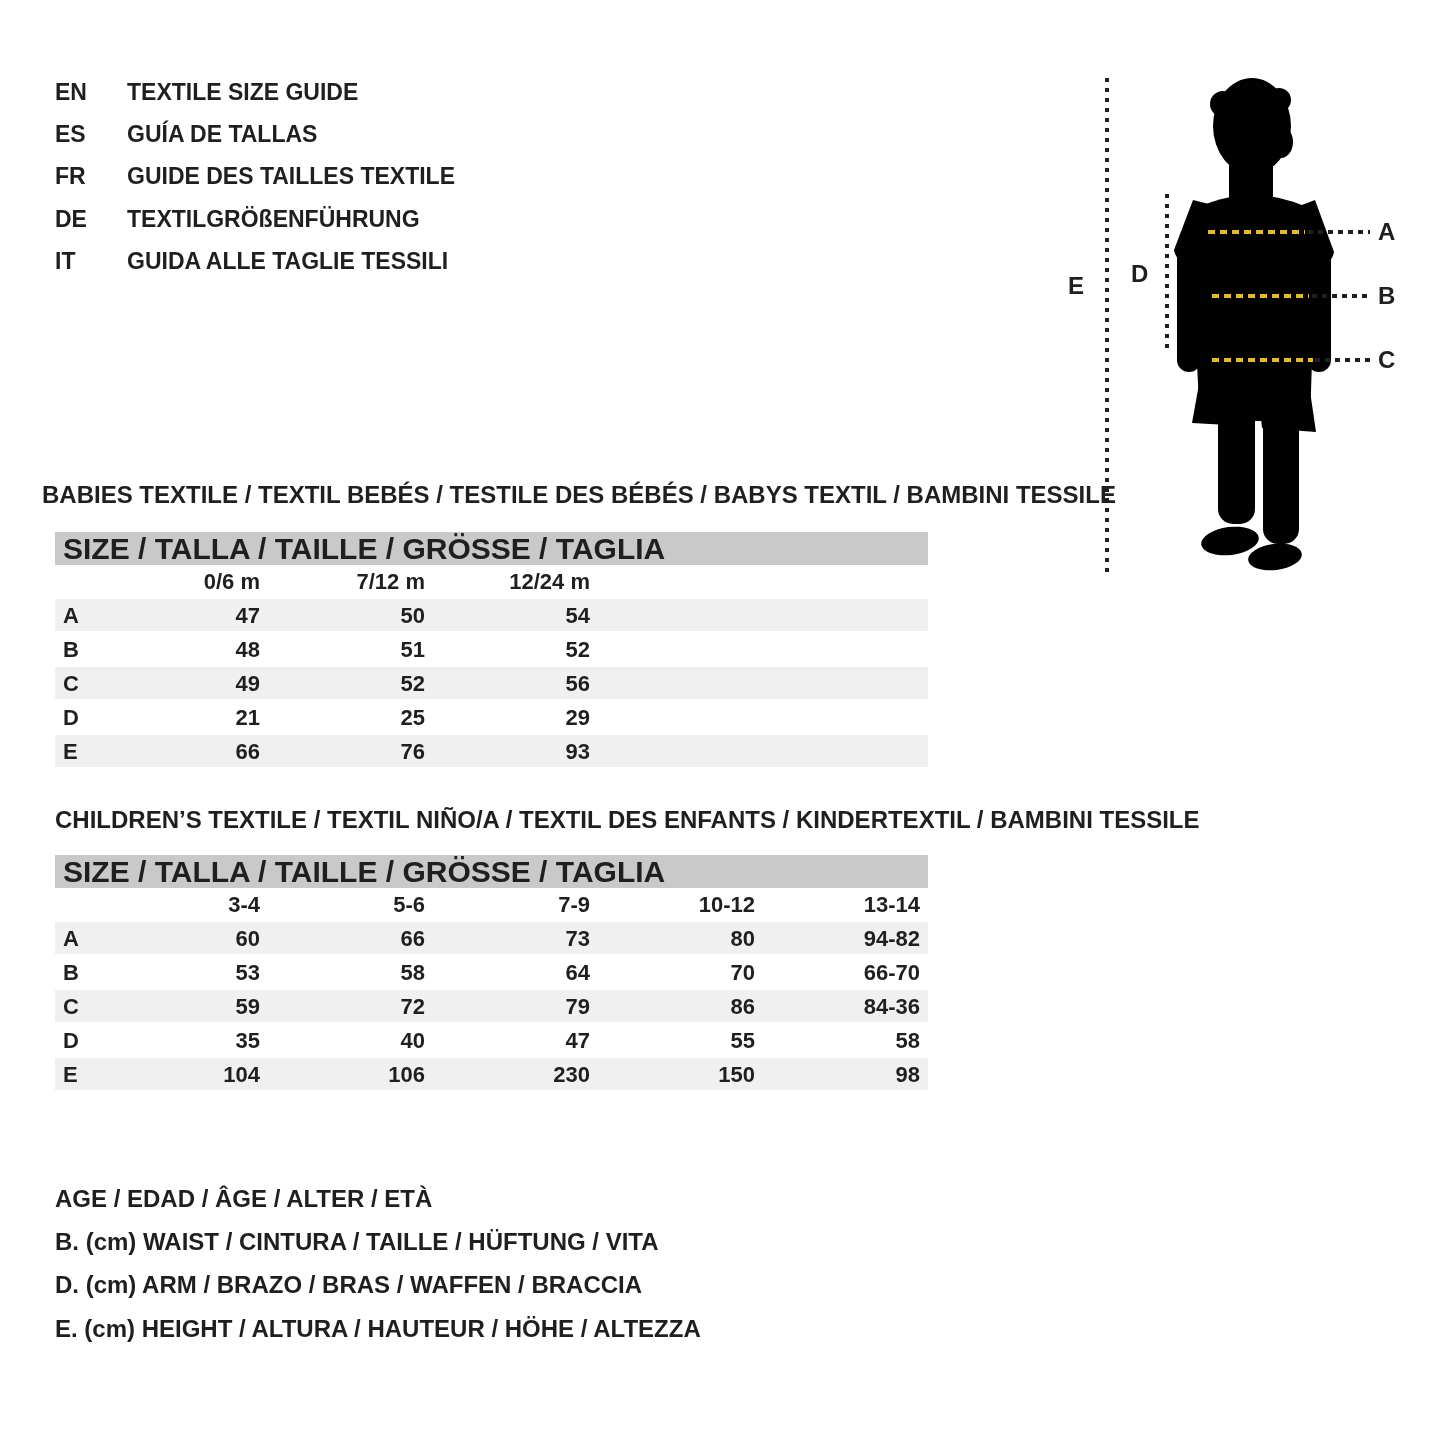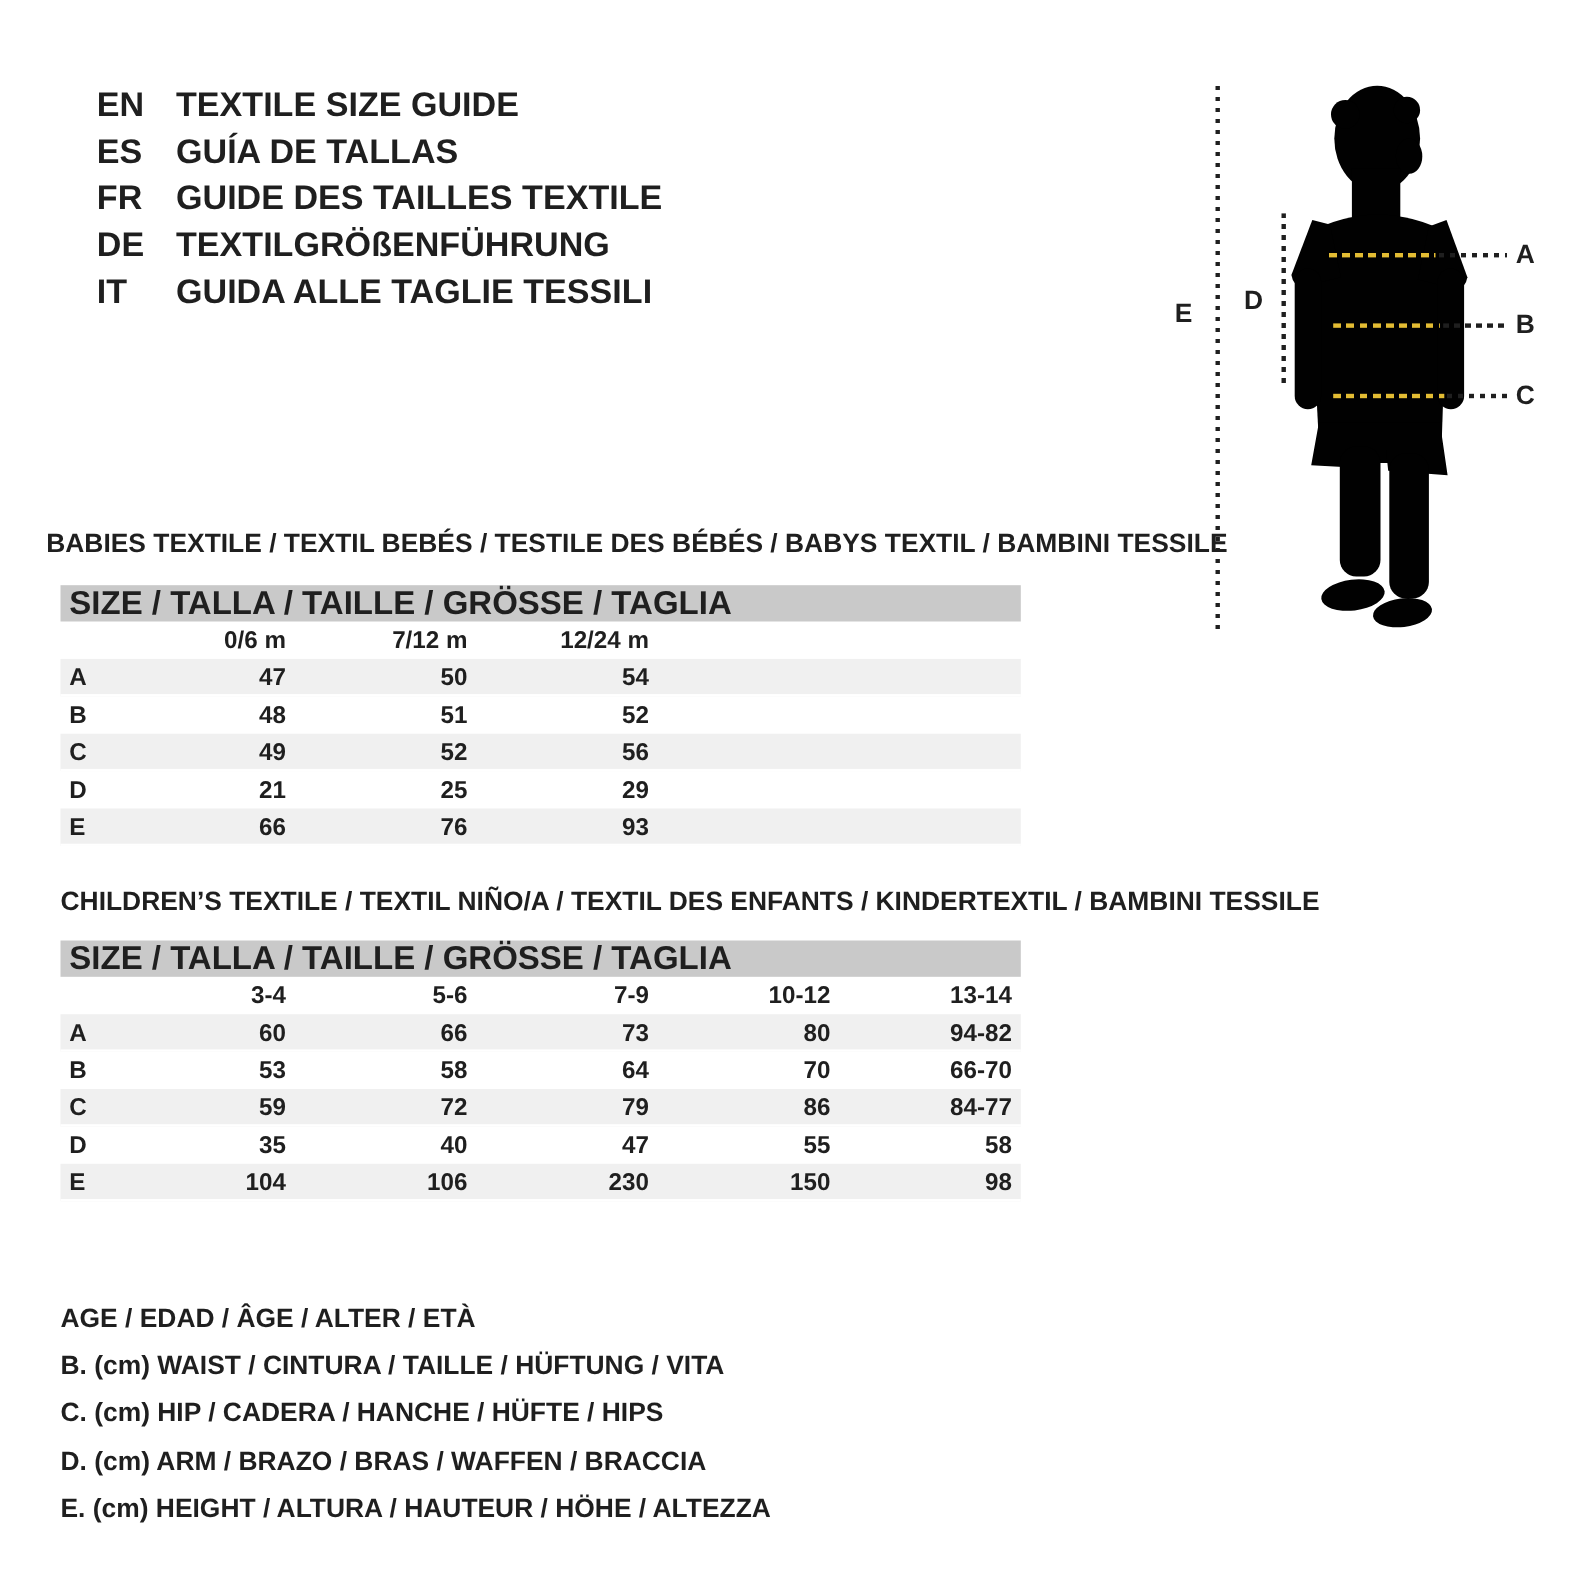--- a/index.html
+++ b/index.html
@@ -18,21 +18,21 @@
     background: #ffffff;
     font-family: "Liberation Sans", "DejaVu Sans", sans-serif;
     font-weight: bold;
     color: var(--text);
     overflow: hidden;
   }
   .abs { position: absolute; }
 
   
   .lang-block { left: 55px; top: 71px; }
-  .lang-row { display: flex; height: 42.4px; align-items: flex-end; font-size: 31px; white-space: nowrap; margin-left: 33px; }
+  .lang-row { display: flex; height: 42.4px; align-items: center; font-size: 23px; white-space: nowrap; }
   .lang-code { width: 72px; flex: 0 0 72px; }
 
   
   .vdots {
     width: 4px;
     background: repeating-linear-gradient(180deg, var(--text) 0 4px, transparent 4px 10px);
   }
   .hdots-y {
     height: 4px;
     background: repeating-linear-gradient(90deg, var(--dash_yellow) 0 7px, transparent 7px 12px);
@@ -205,21 +205,21 @@
       <div class="tcell">64</div>
       <div class="tcell">70</div>
       <div class="tcell">66-70</div>
     </div>
     <div class="trow cols5 shade">
       <div class="tcell rowlabel">C</div>
       <div class="tcell">59</div>
       <div class="tcell">72</div>
       <div class="tcell">79</div>
       <div class="tcell">86</div>
-      <div class="tcell">84-77</div>
+      <div class="tcell">84-36</div>
     </div>
     <div class="trow cols5">
       <div class="tcell rowlabel">D</div>
       <div class="tcell">35</div>
       <div class="tcell">40</div>
       <div class="tcell">47</div>
       <div class="tcell">55</div>
       <div class="tcell">58</div>
     </div>
     <div class="trow cols5 shade">
@@ -228,18 +228,17 @@
       <div class="tcell">106</div>
       <div class="tcell">230</div>
       <div class="tcell">150</div>
       <div class="tcell">98</div>
     </div>
   </div>
 
   <div class="abs" style="left:55px;top:1135px;margin-top:42px;">
     <div class="legend-line">AGE / EDAD / ÂGE / ALTER / ETÀ</div>
     <div class="legend-line">B. (cm) WAIST / CINTURA / TAILLE / HÜFTUNG / VITA</div>
-    <div class="legend-line">C. (cm) HIP / CADERA / HANCHE / HÜFTE / HIPS</div>
     <div class="legend-line">D. (cm) ARM / BRAZO / BRAS / WAFFEN / BRACCIA</div>
     <div class="legend-line">E. (cm) HEIGHT / ALTURA / HAUTEUR / HÖHE / ALTEZZA</div>
   </div>
 
 </div>
 
 </body></html>

